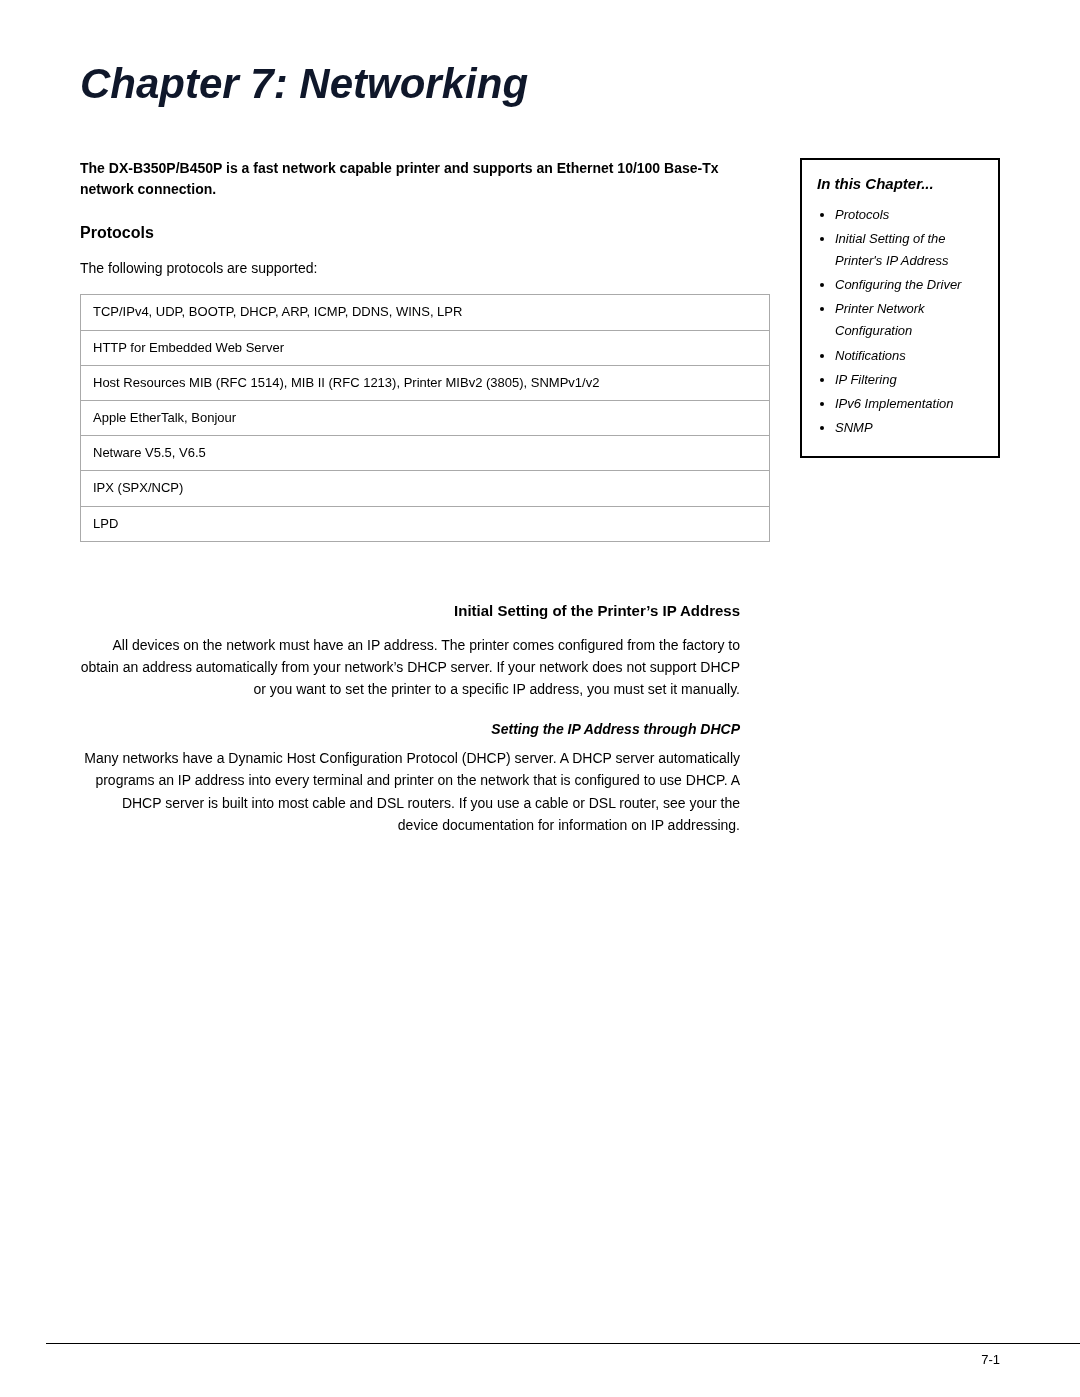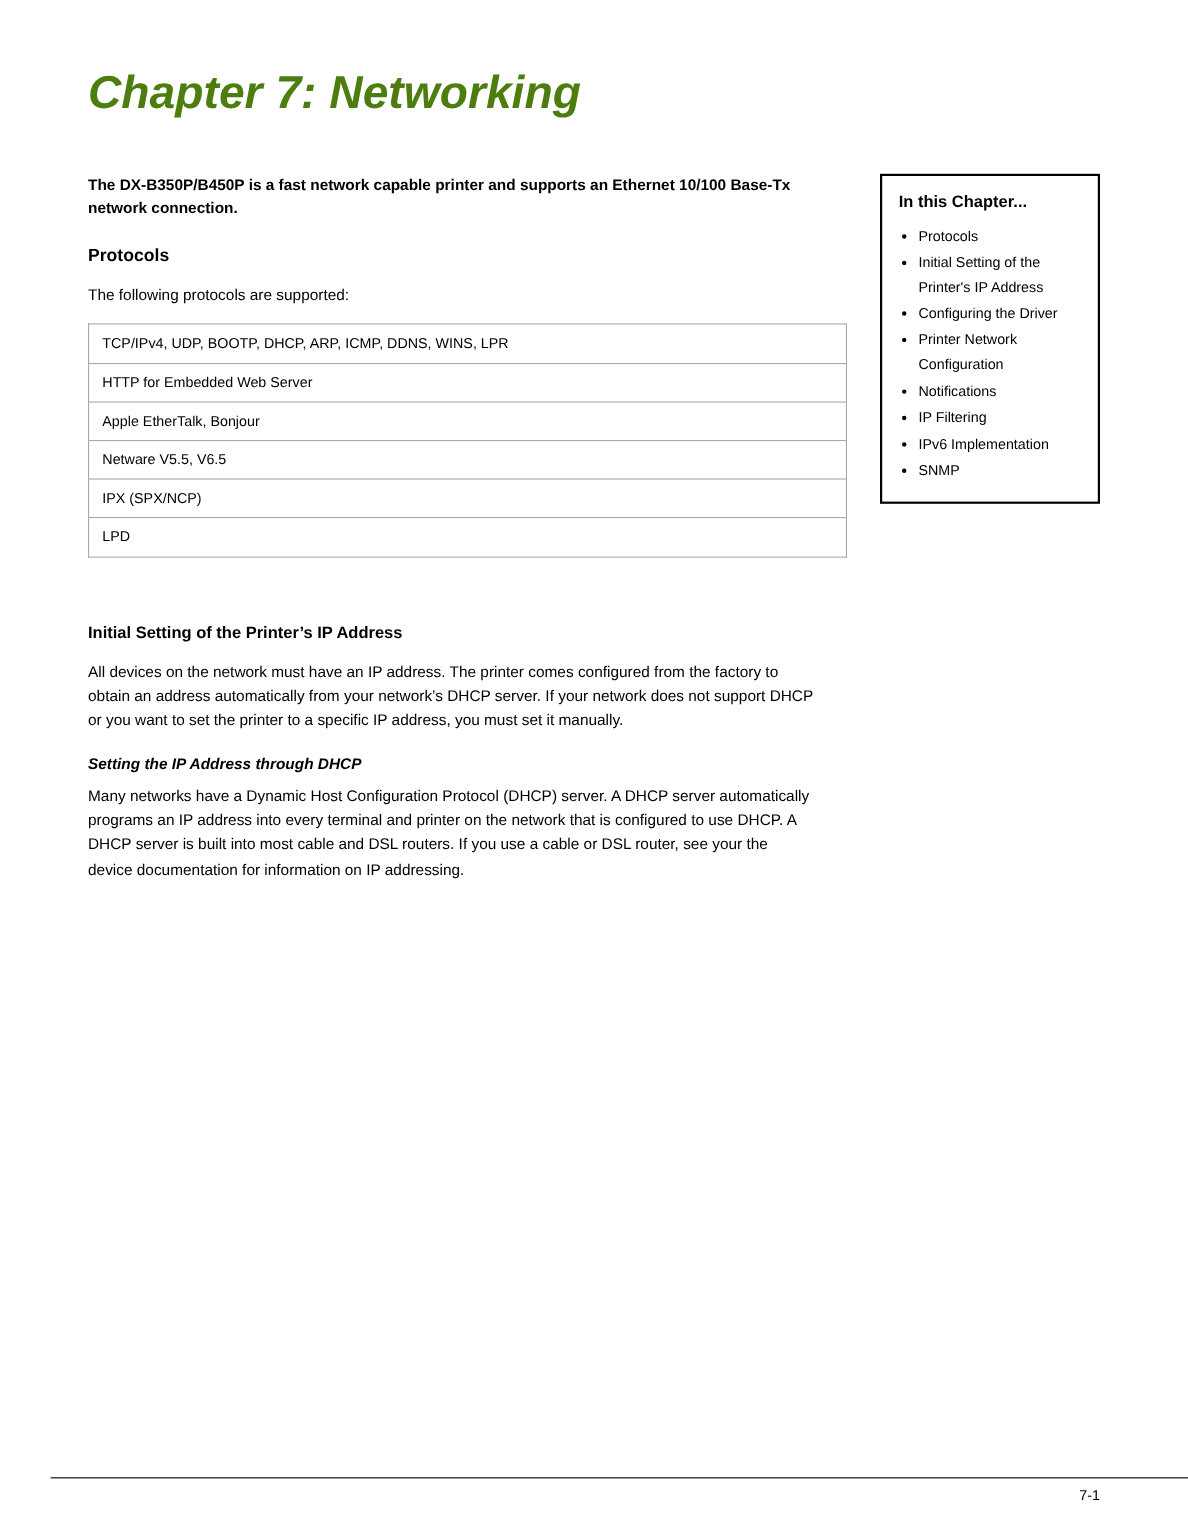--- a/index.html
+++ b/index.html
@@ -24,33 +24,35 @@
       background: #ffffff;
       padding: 60px 80px 60px 80px;
       position: relative;
     }
 
     .chapter-title {
       font-family: Arial, Helvetica, sans-serif;
       font-size: 42px;
       font-weight: bold;
       font-style: italic;
-      color: #4d7c0f;
+      color: #0f172a;
       margin-bottom: 50px;
       border-bottom: none;
     }
 
     .content-left {
       flex: 1;
       max-width: 660px;
+      text-align: right;
     }
 
     .content-right {
       width: 200px;
       flex-shrink: 0;
+      font-style: italic;
     }
 
     .intro-text {
       font-size: 14px;
       line-height: 1.5;
       margin-bottom: 24px;
       font-weight: bold;
     }
 
     .section-heading {
@@ -160,20 +162,23 @@
         <h2 class="section-heading">Protocols</h2>
         <p class="body-text">The following protocols are supported:</p>
 
         <table class="protocols-table">
           <tbody id="protocols-tbody">
           <tr>
                 <td>TCP/IPv4, UDP, BOOTP, DHCP, ARP, ICMP, DDNS, WINS, LPR</td>
               </tr>
               <tr>
                 <td>HTTP for Embedded Web Server</td>
+              </tr>
+              <tr>
+                <td>Host Resources MIB (RFC 1514), MIB II (RFC 1213), Printer MIBv2 (3805), SNMPv1/v2</td>
               </tr>
               <tr>
                 <td>Apple EtherTalk, Bonjour</td>
               </tr>
               <tr>
                 <td>Netware V5.5, V6.5</td>
               </tr>
               <tr>
                 <td>IPX (SPX/NCP)</td>
               </tr>

